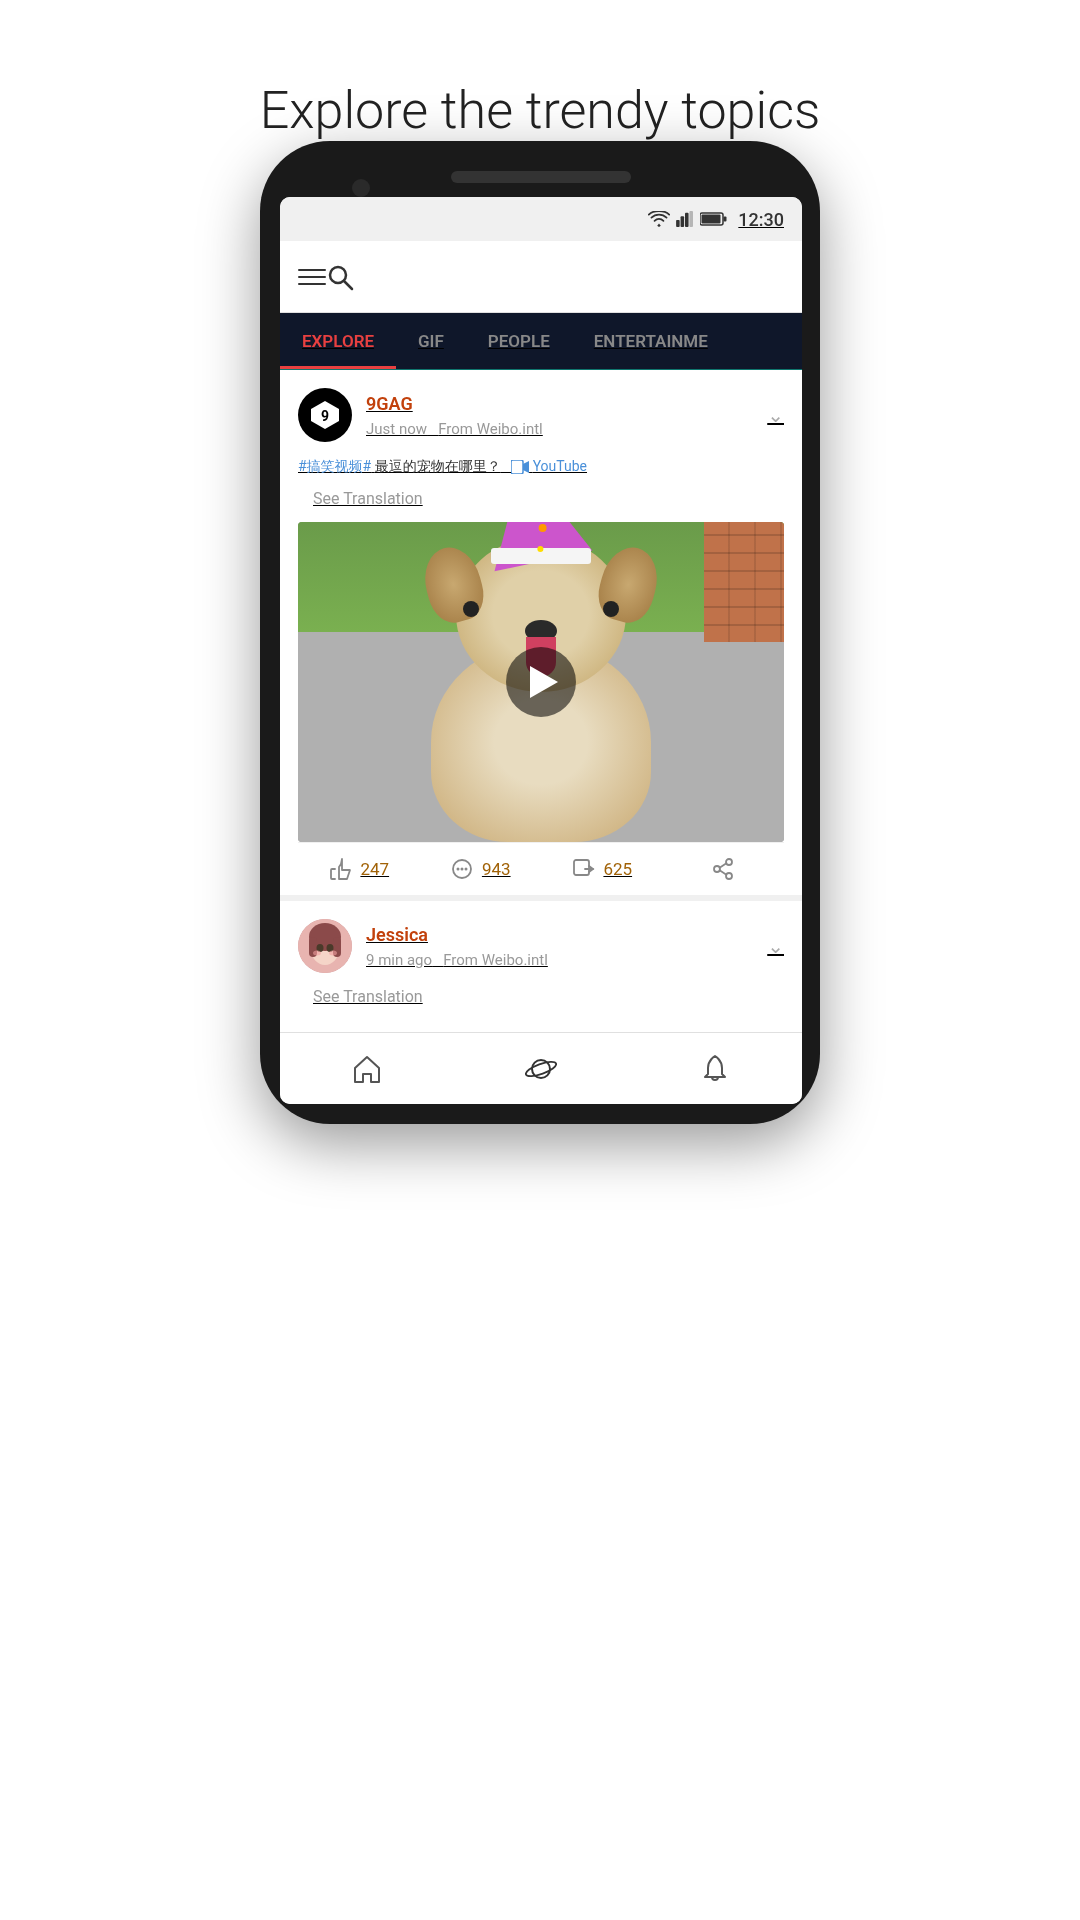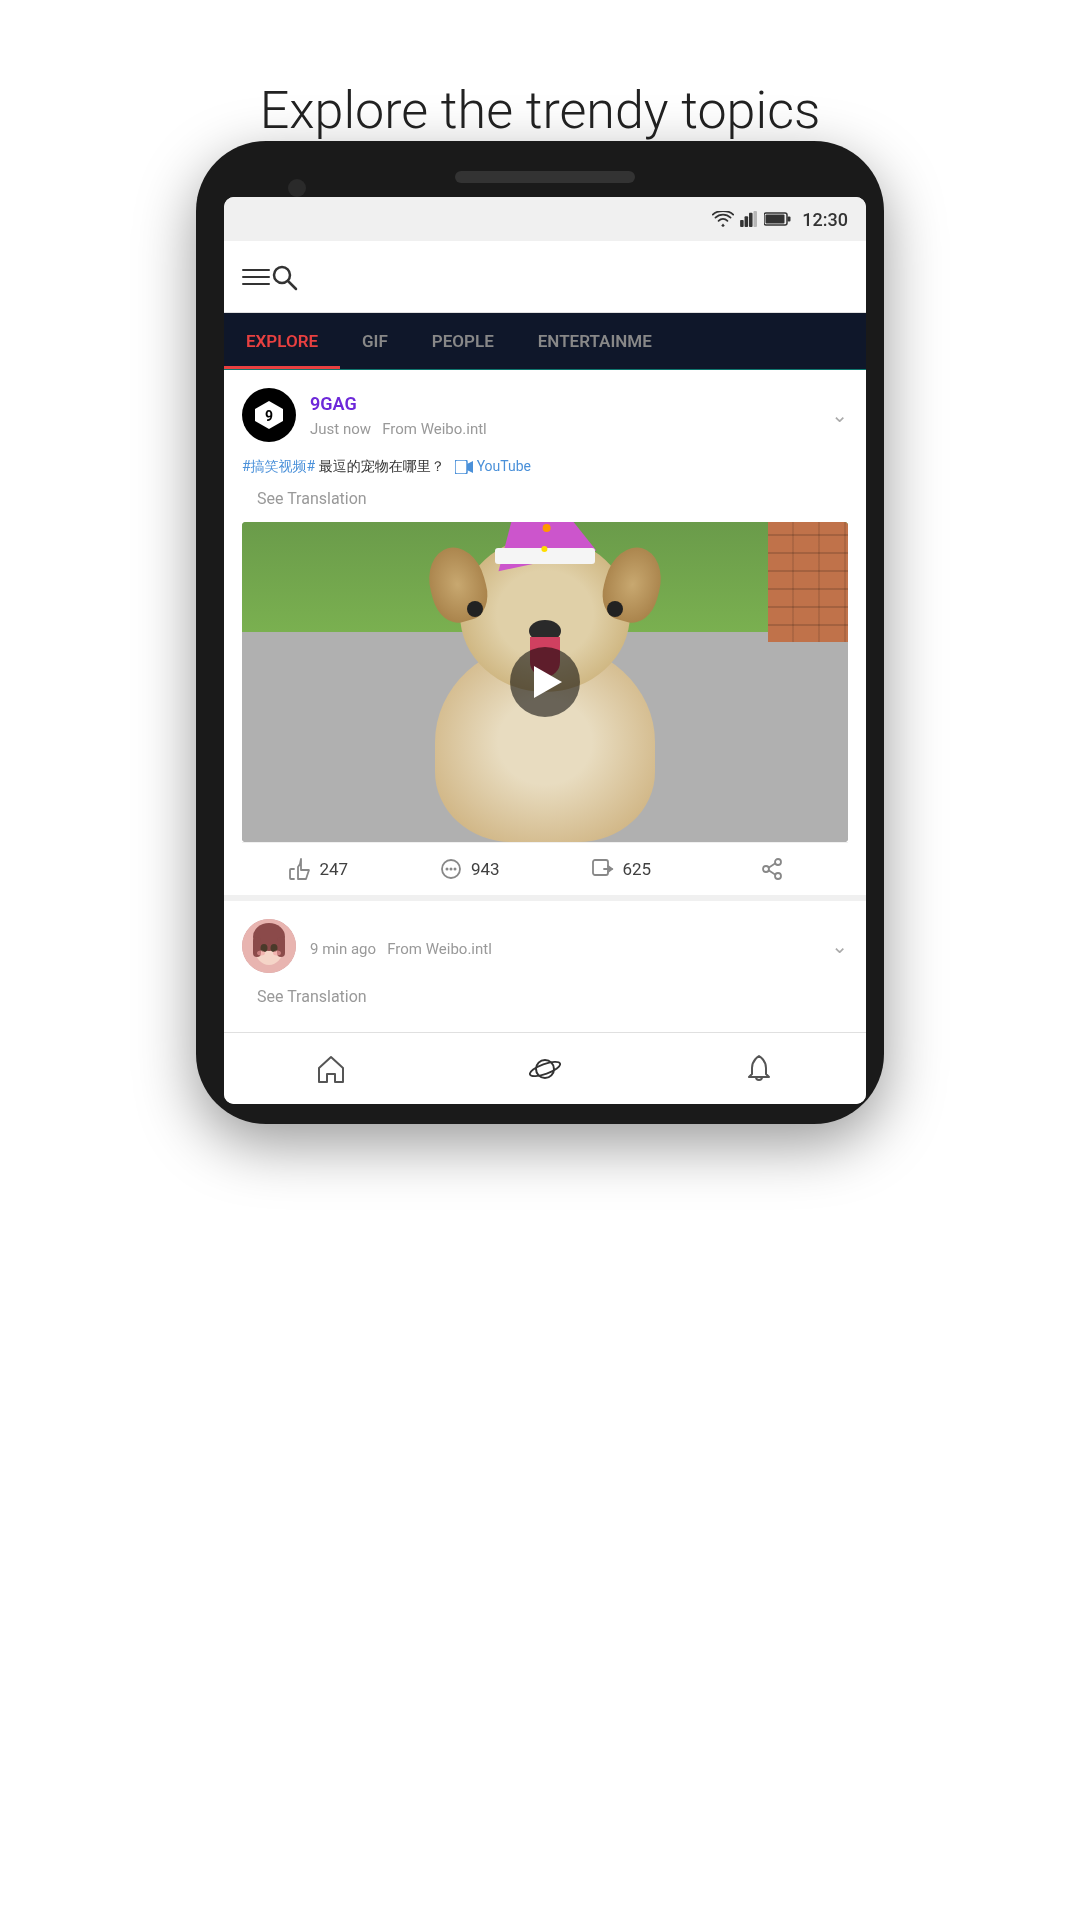--- a/index.html
+++ b/index.html
@@ -15,26 +15,27 @@
 
     .page-title {
       font-size: 52px;
       font-weight: 300;
       color: #222;
       margin-top: 80px;
       text-align: center;
     }
 
     .phone-wrapper {
-      width: 688px;
+      width: 560px;
       background: #1a1a1a;
       border-radius: 70px;
-      padding: 30px 18px 20px 28px;
+      padding: 30px 18px 20px 20px;
       position: relative;
       box-shadow: 0 20px 60px rgba(0,0,0,0.4);
+      text-decoration: underline;
     }
 
     .phone-speaker {
       width: 180px;
       height: 12px;
       background: #333;
       border-radius: 6px;
       margin: 0 auto 14px auto;
     }
 
@@ -211,21 +212,21 @@
       overflow: hidden;
     }
 
     .post-meta {
       flex: 1;
     }
 
     .post-author {
       font-size: 18px;
       font-weight: 600;
-      color: #6d28d9;
+      color: #c2410c;
     }
 
     .post-info {
       font-size: 15px;
       color: #999;
       margin-top: 6px;
     }
 
     .chevron-down {
       color: #aaa;
@@ -334,21 +335,21 @@
       gap: 8px;
       flex: 1;
       justify-content: center;
       cursor: pointer;
       color: #888;
       font-size: 17px;
     }
 
     .action-count {
       font-size: 17px;
-      color: #404040;
+      color: #a16207;
     }
 
     
     .post-card-2 {
       background: #fff;
       padding: 18px 18px 12px 18px;
     }
 
     
     .bottom-nav {
@@ -561,20 +562,21 @@
               <rect x="35" y="18" width="8" height="20" rx="4" fill="#8b4a4a"></rect>
 
               <ellipse cx="22" cy="29" rx="3.5" ry="4" fill="#4a3a2a"></ellipse>
               <ellipse cx="32" cy="29" rx="3.5" ry="4" fill="#4a3a2a"></ellipse>
 
               <ellipse cx="19" cy="34" rx="4" ry="2.5" fill="#f0a0a0" opacity="0.6"></ellipse>
               <ellipse cx="35" cy="34" rx="4" ry="2.5" fill="#f0a0a0" opacity="0.6"></ellipse>
             </svg>
           </div>
           <div class="post-meta">
+            <div class="post-author">Jessica</div>
             <div class="post-info">
               <span>9 min ago</span>
               &nbsp;
               <span>From Weibo.intl</span>
             </div>
           </div>
           <div class="chevron-down">⌄</div>
         </div>
 
         <div class="see-translation">See Translation</div>

